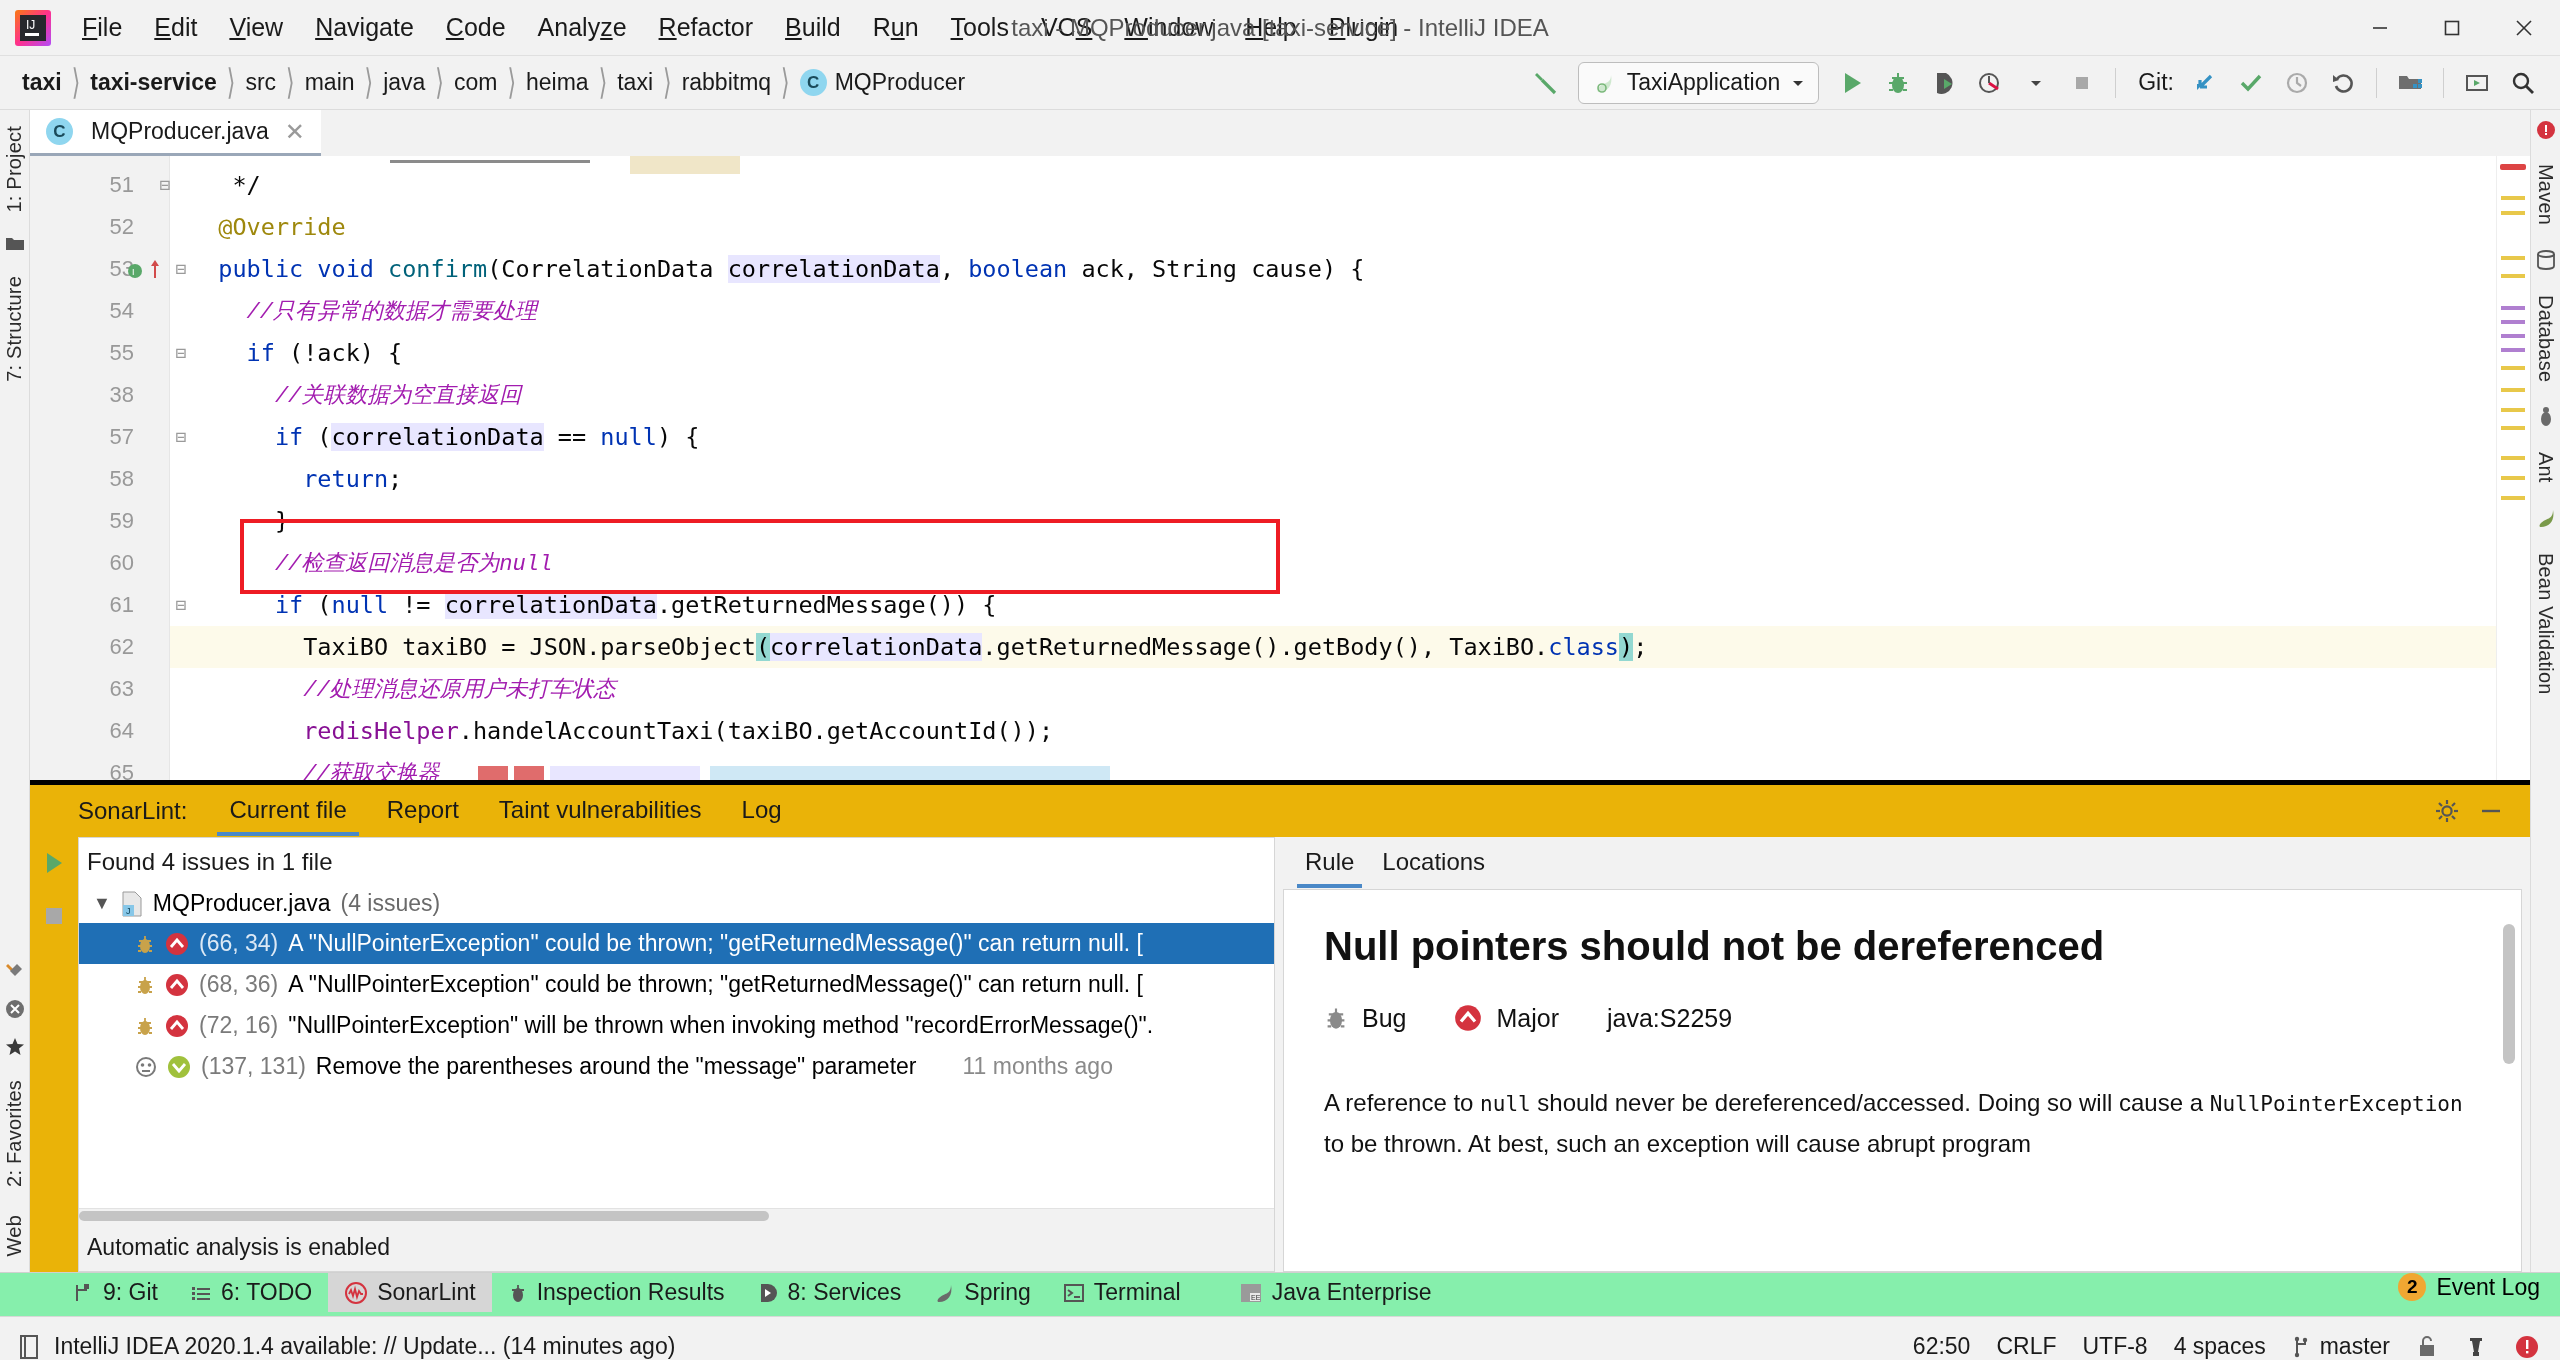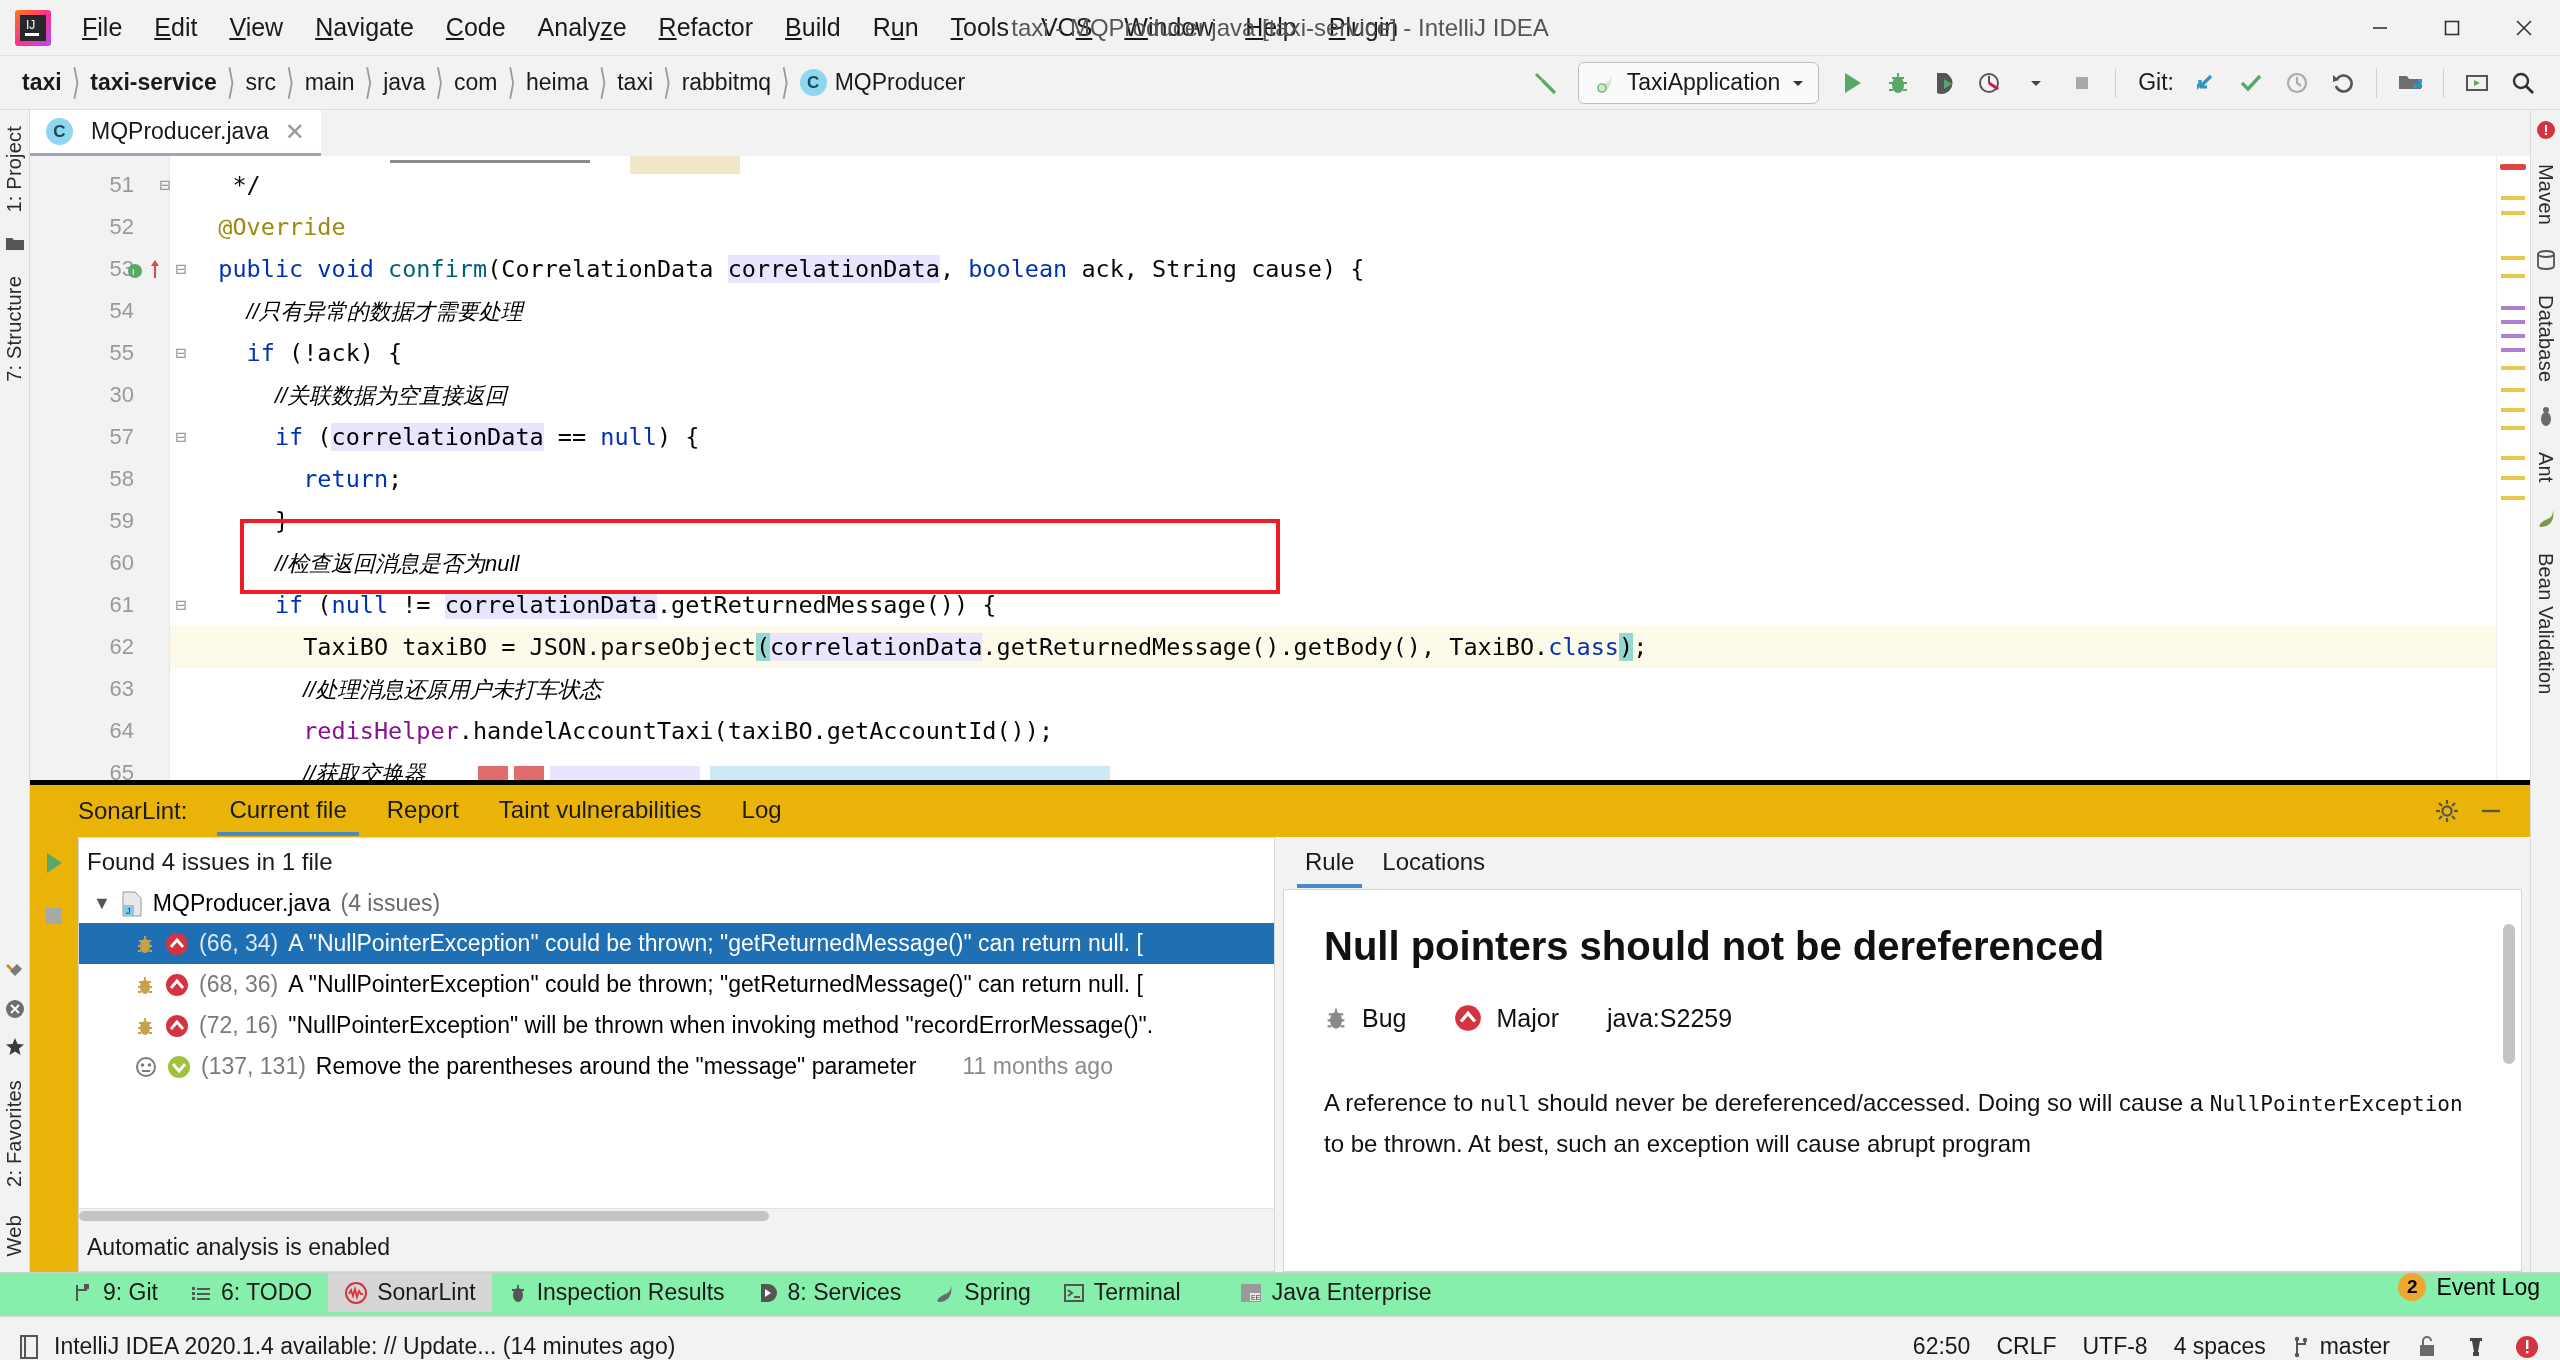--- a/index.html
+++ b/index.html
@@ -99,21 +99,21 @@
     font-family: "Liberation Sans", sans-serif;
   }
   .fold {
     position:absolute; left: 124px; width: 22px; text-align:center; color:#9a9a9a; font-size: 18px;
   }
   .code-txt { margin-left: 160px; }
   .hl-line { position:absolute; left:140px; right:0; height:42px; background:#fdfaea; }
 
   
   .kw { color:#0033b3; font-weight:normal; }
-  .cmt { color:#000000; font-style: italic; font-family:Liberation Sans, sans-serif; font-size:22px;}
+  .cmt { color:#a21caf; font-style: italic; font-family:Liberation Mono, monospace; font-size:22px;}
   .ann { color:#9e880d; }
   .mth { color:#00627a; }
   .fld { color:#871094; }
   .sel { background:#e8e6ff; }
   .brk { background:#93d8d1; }
   .ital { }
   .plain { color:#080808; }
 
   .redbox {
     position: absolute; border: 4px solid #ee1c24; pointer-events: none;
@@ -465,21 +465,21 @@
               <span class="code-txt"><span class="plain">    </span><span class="cmt">//只有异常的数据才需要处理</span></span>
             </div>
 
             <div class="code-line">
               <span class="ln">55</span>
               <span class="fold" style="left:140px;">⊟</span>
               <span class="code-txt"><span class="plain">    </span><span class="kw">if</span><span class="plain"> (!ack) {</span></span>
             </div>
 
             <div class="code-line">
-              <span class="ln">30</span>
+              <span class="ln">38</span>
               <span class="code-txt"><span class="plain">      </span><span class="cmt">//关联数据为空直接返回</span></span>
             </div>
 
             <div class="code-line">
               <span class="ln">57</span>
               <span class="fold" style="left:140px;">⊟</span>
               <span class="code-txt"><span class="plain">      </span><span class="kw">if</span><span class="plain"> (</span><span class="sel">correlationData</span><span class="plain"> == </span><span class="kw">null</span><span class="plain">) {</span></span>
             </div>
 
             <div class="code-line">

